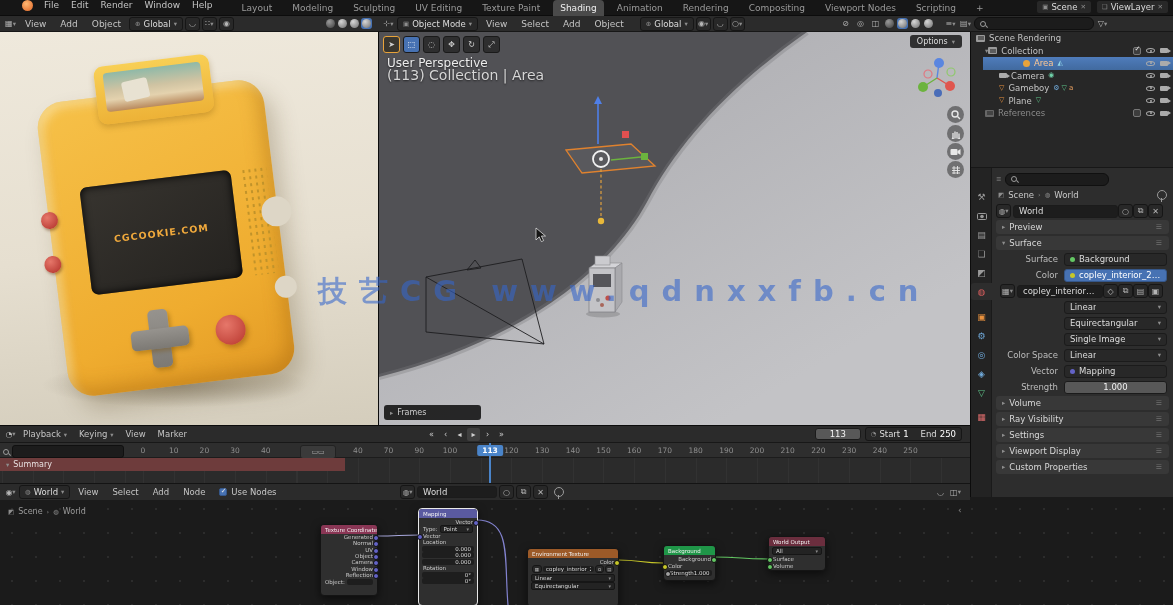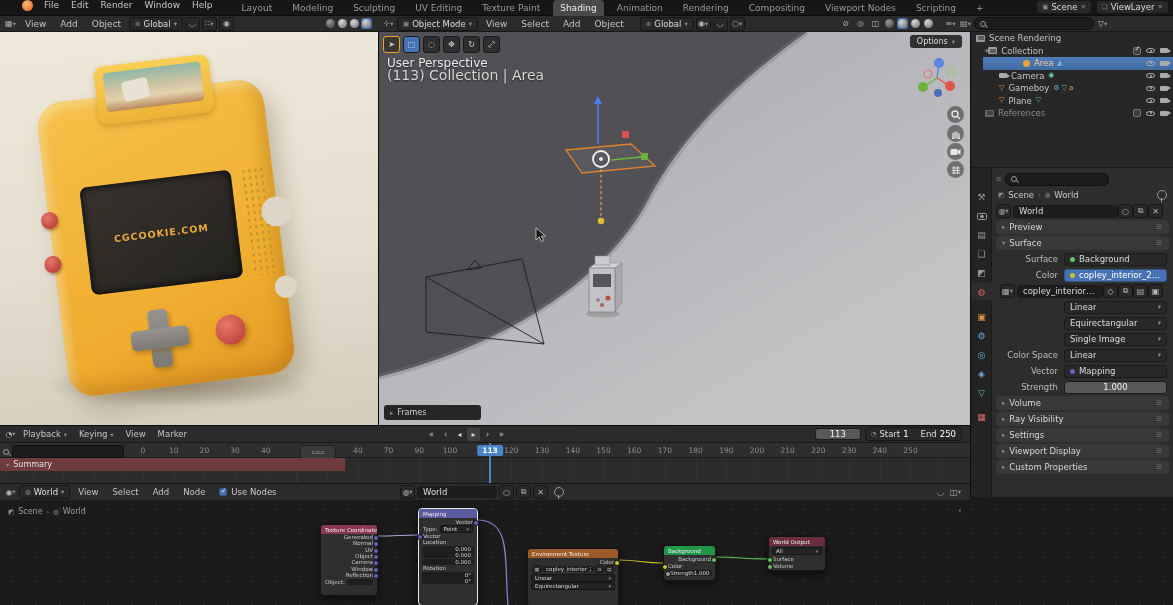--- a/index.html
+++ b/index.html
@@ -806,13 +806,14 @@
       <span class="ibx">⧉</span>
       <span class="ibx">✕</span>
       <span class="pin" style="margin-left:4px;"></span>
     </div>
     <div class="f" style="margin-left:auto;gap:2px;padding-right:4px;">
       <span class="ibx plain">◡</span>
       <span class="ibx plain">◫<span class="car">▾</span></span>
     </div>
   </div>
 
+  <div id="wm" class="abs">技艺CG www.qdnxxfb.cn</div>
 </div>
 
 </body></html>

